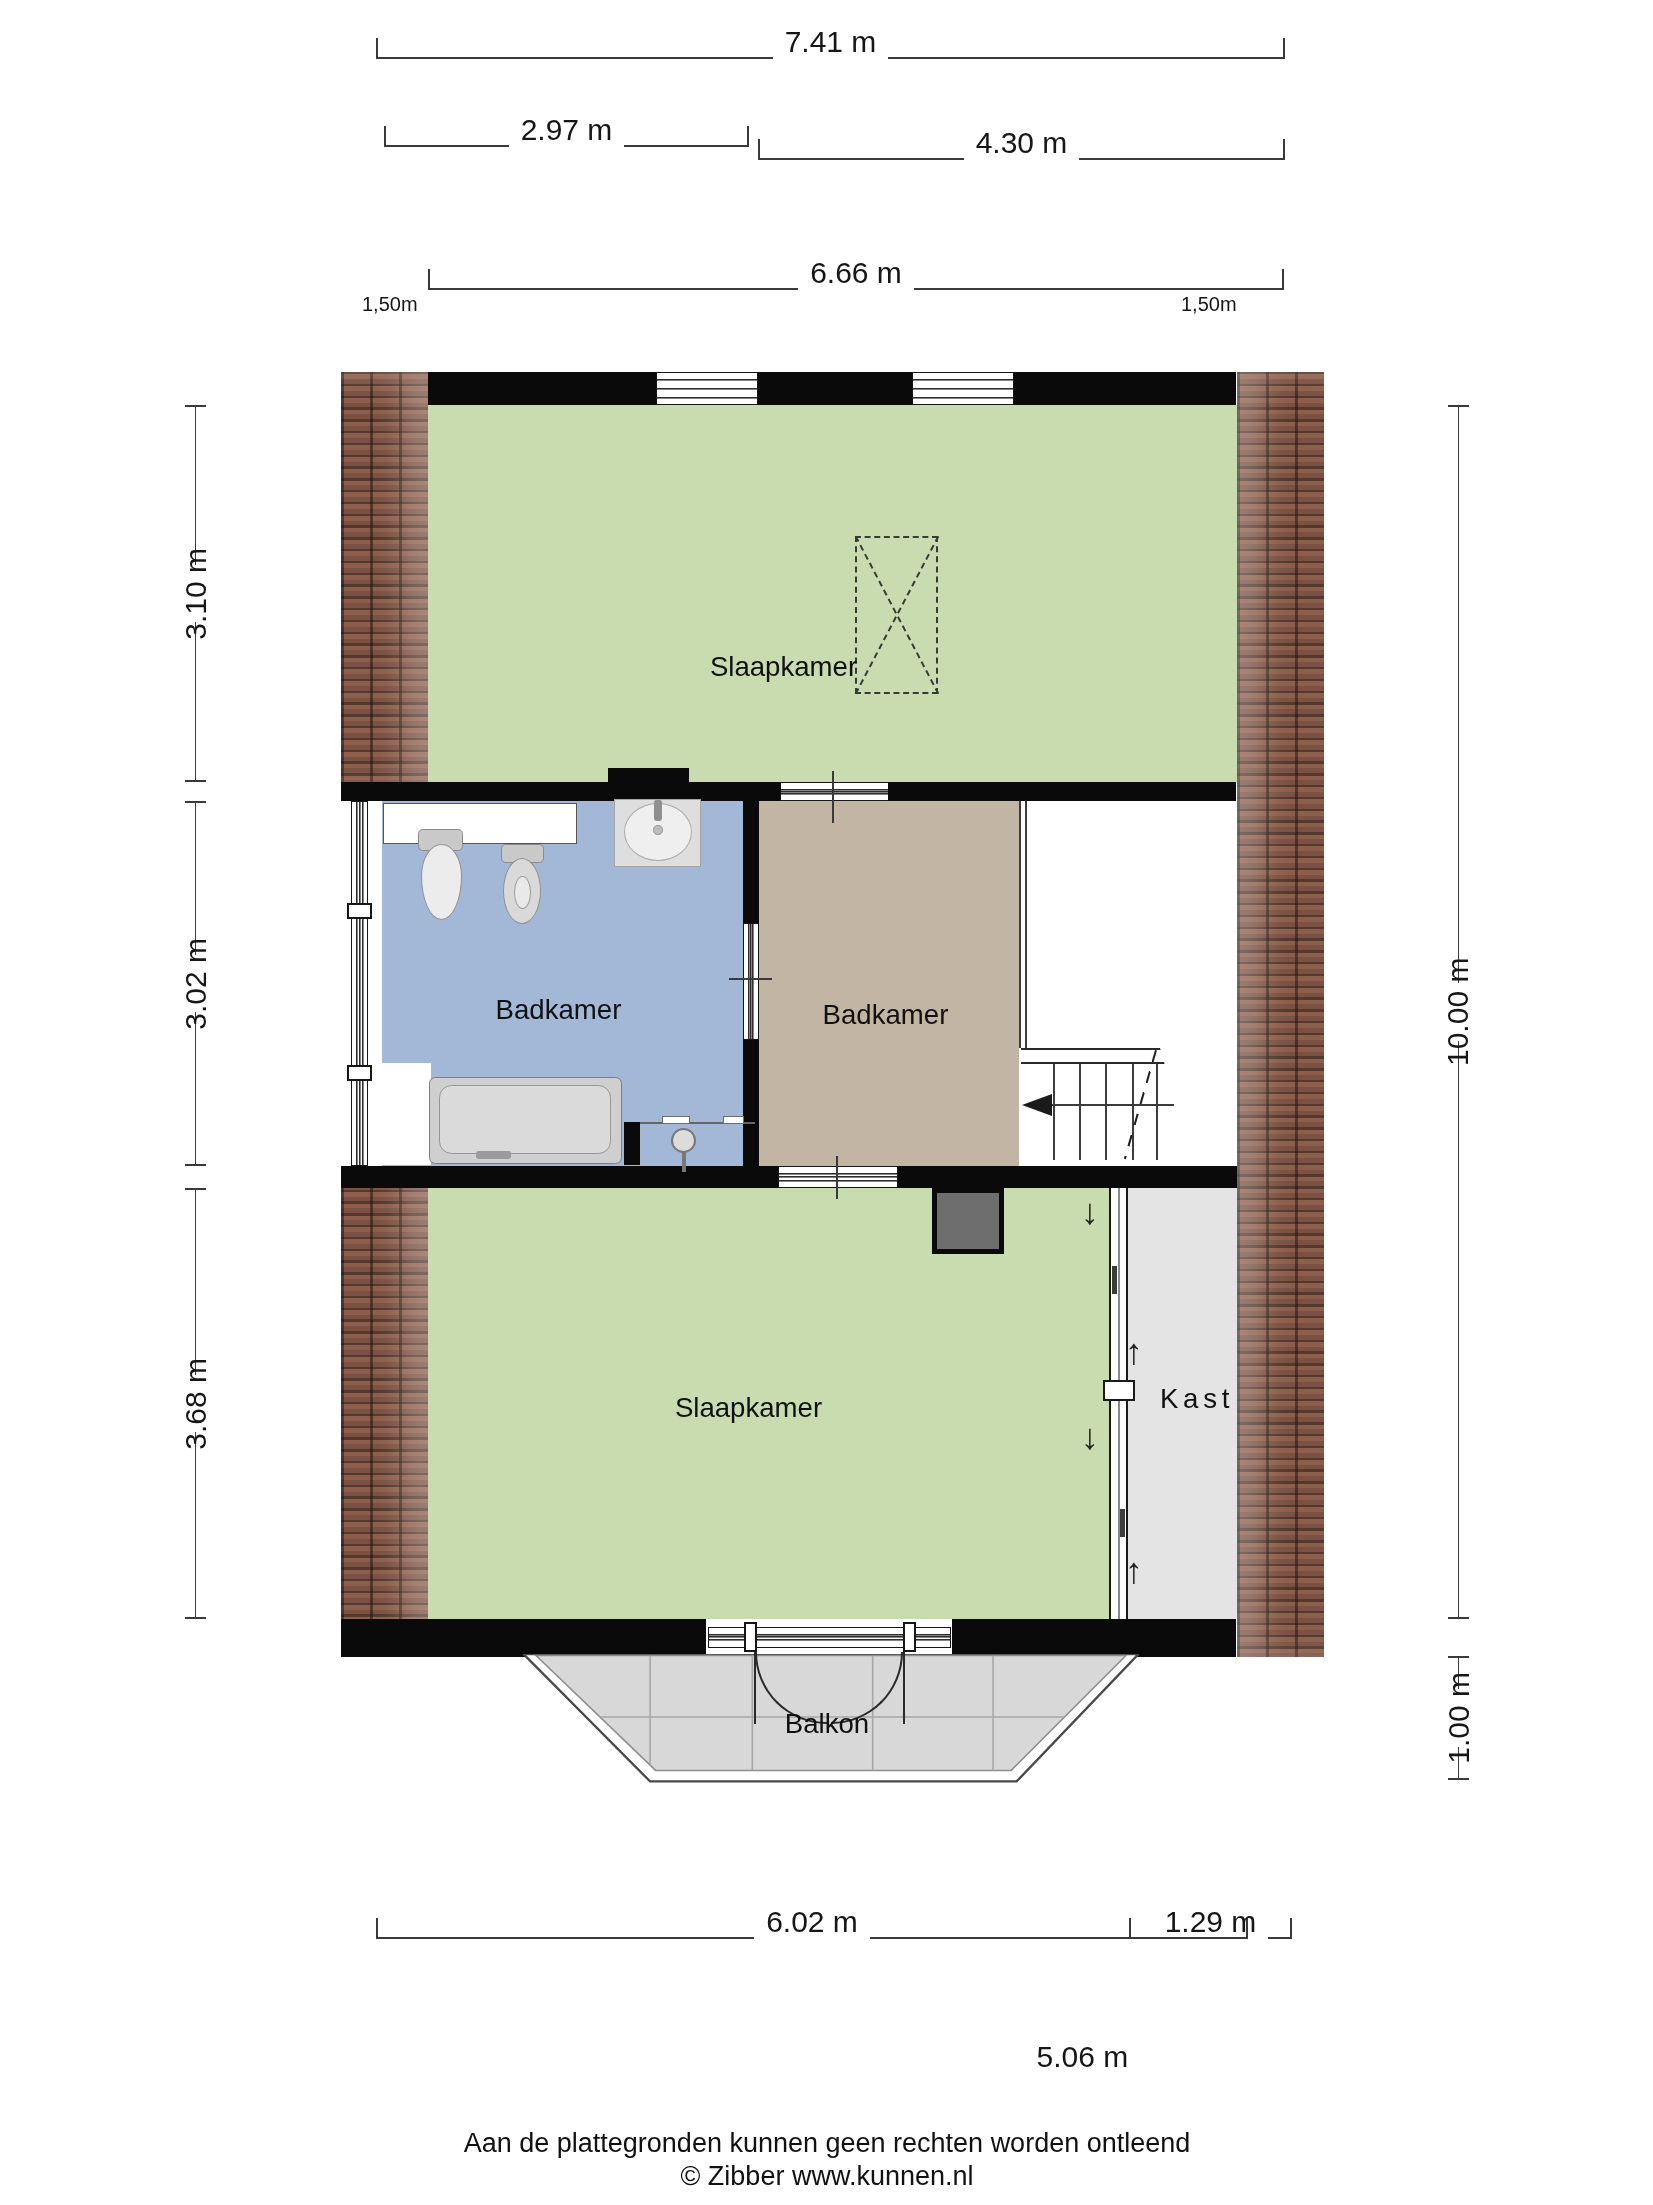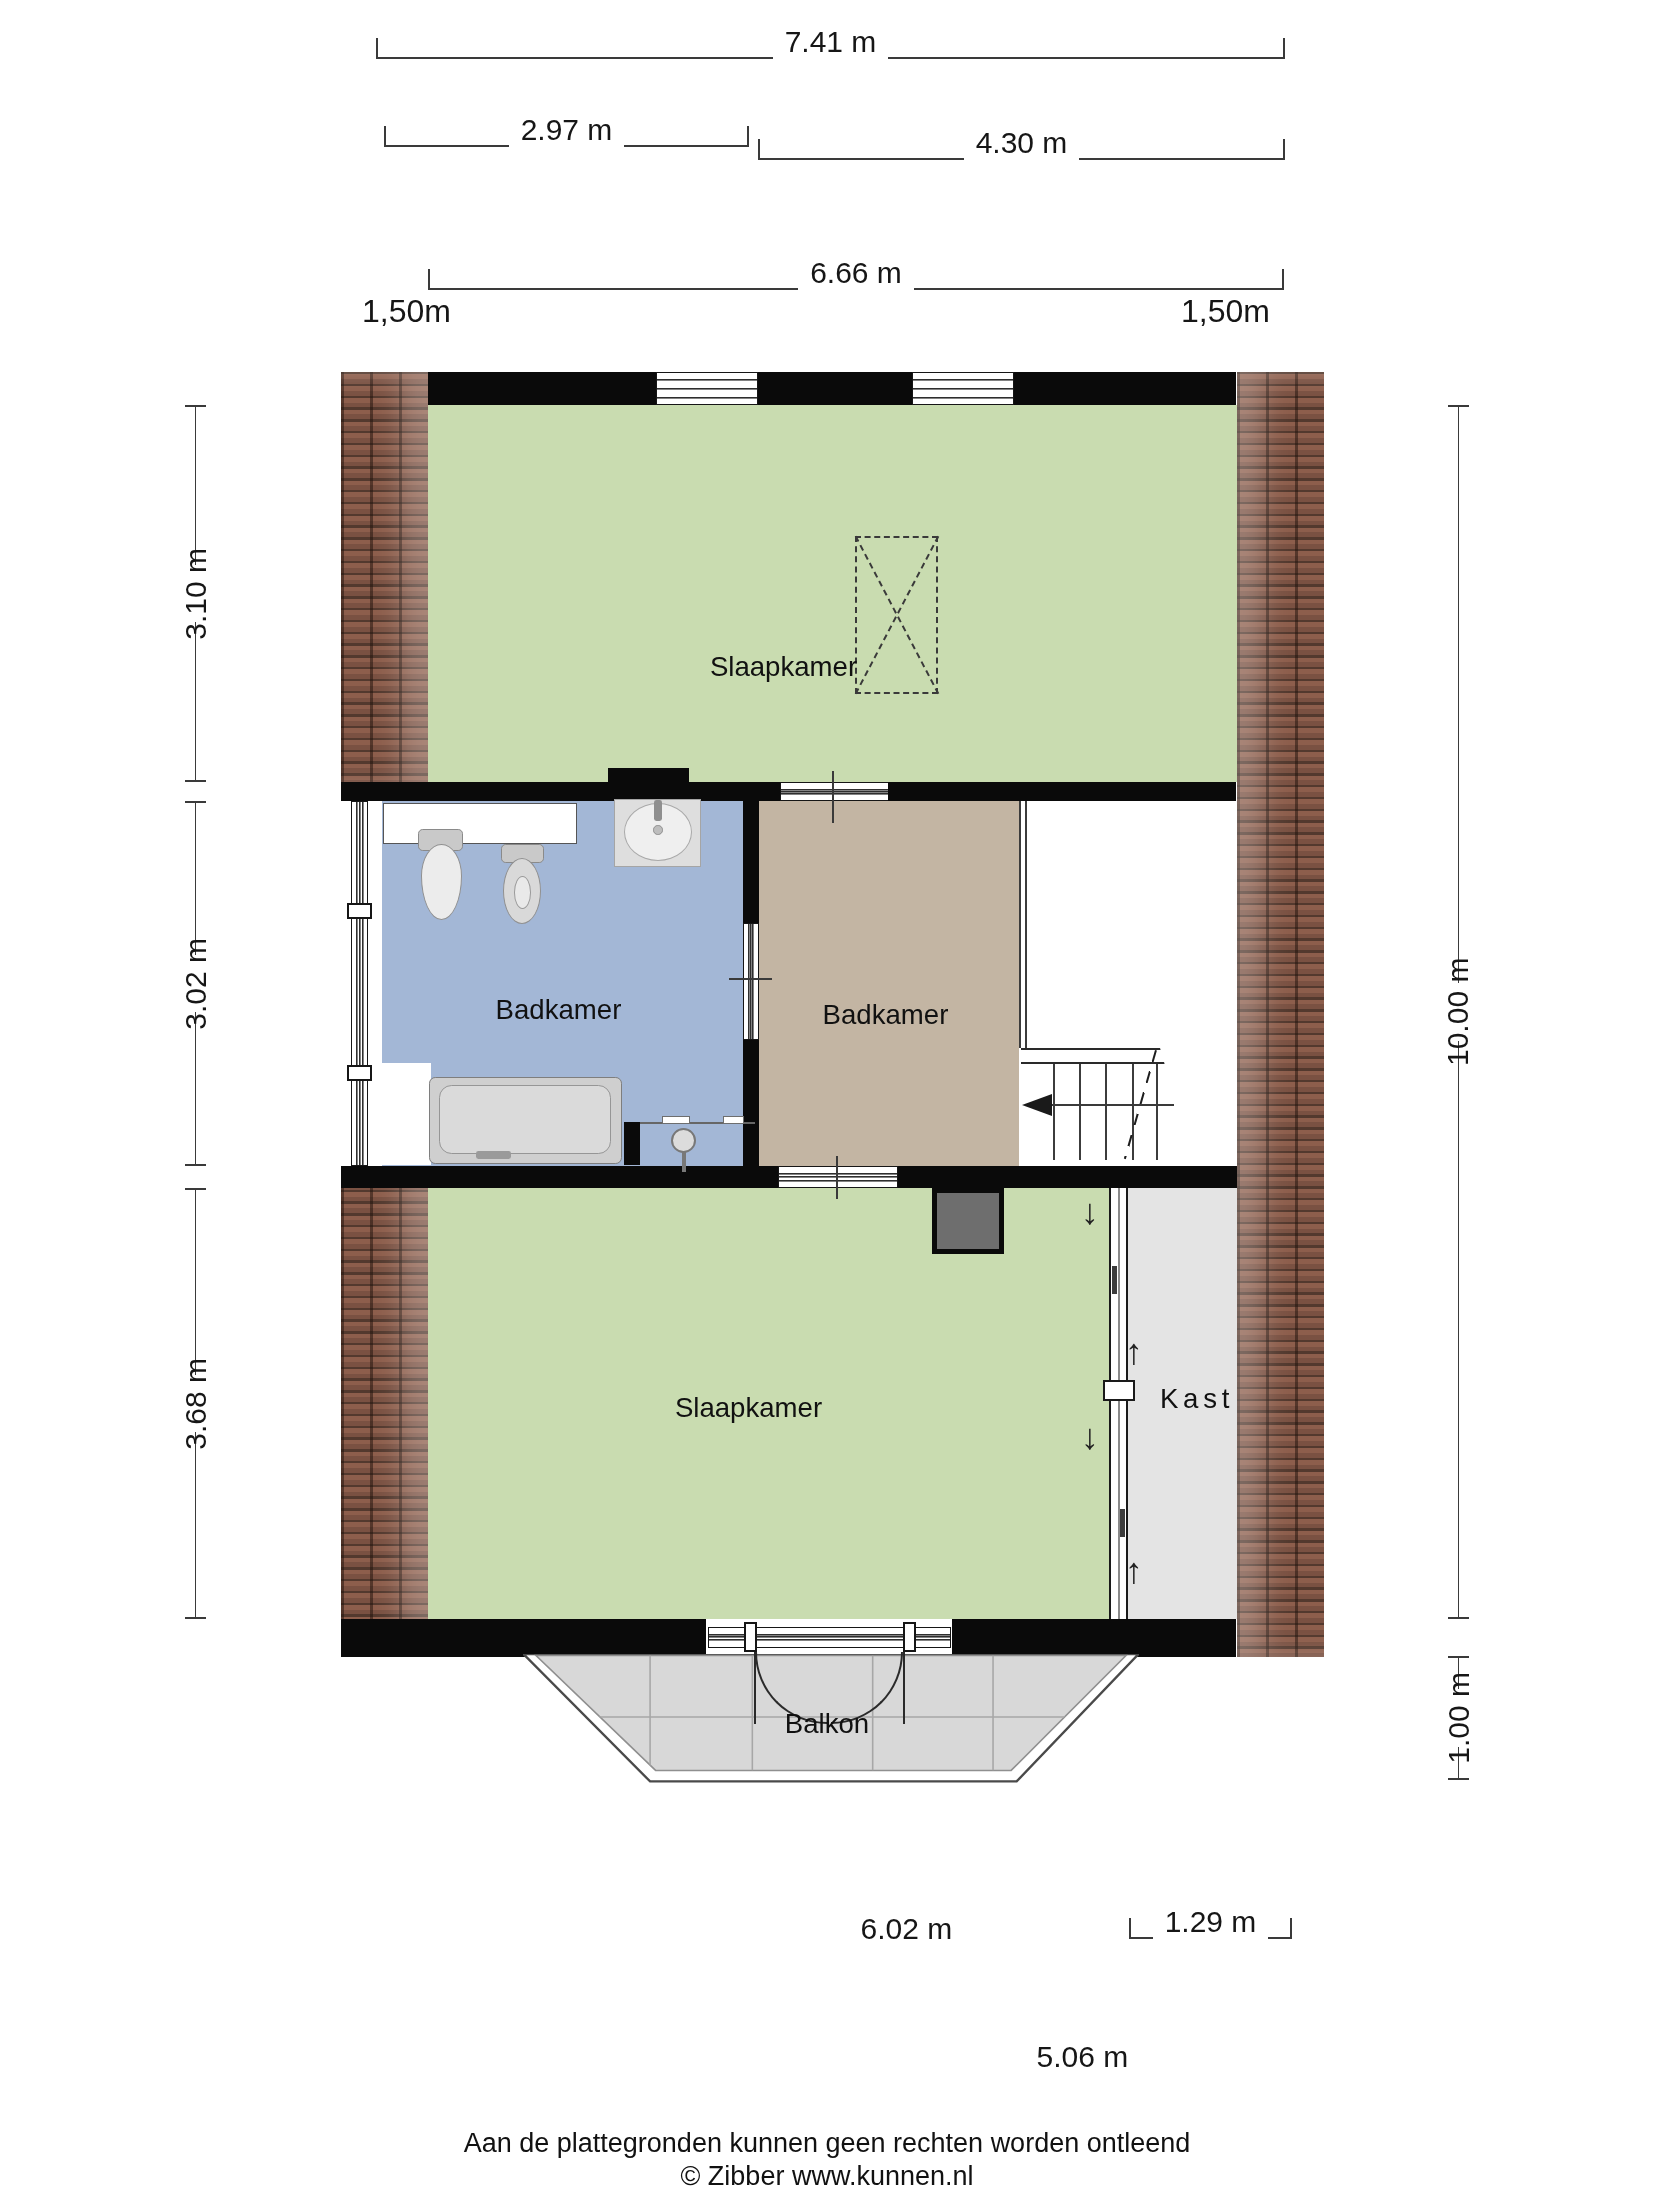--- a/index.html
+++ b/index.html
@@ -37,21 +37,21 @@
   .dim{position:absolute;display:flex;align-items:center;font-size:30px;color:#161616;}
   .dim-h{height:27px;align-items:flex-end;}
   .dim-h::before,.dim-h::after{content:"";width:2.4px;height:21px;background:#3a3a3a;}
   .dim .line{flex:1;background:#3a3a3a;}
   .dim-h .line{height:1.6px;}
   .dim .lbl{padding:0 11.8px;white-space:nowrap;}
   .dim-v{flex-direction:column;width:27px;}
   .dim-v::before,.dim-v::after{content:"";height:2.4px;width:21px;background:#3a3a3a;}
   .dim-v .line{width:1.6px;}
   .dim-v .lbl{transform:rotate(-90deg);padding:11.8px 0;}
-  .small-note{position:absolute;font-size:32px;color:#161616;}
+  .small-note{position:absolute;font-size:20px;color:#161616;}
 
   
   .fx{position:absolute;box-sizing:border-box;}
   .dashed-box{position:absolute;border:2.4px dashed #3a3a3a;box-sizing:border-box;}
   .dashed-box .xline{position:absolute;width:178px;border-top:2.4px dashed #3a3a3a;left:-49px;top:76px;}
   .arrow-glyph{position:absolute;font-size:36px;line-height:1;color:#222;}
   .footer-line{position:absolute;width:100%;text-align:center;font-size:27px;color:#111;}
   .tread{position:absolute;top:14px;bottom:0;width:2.4px;background:#3c3c3c;}
 </style>
 </head>
@@ -228,21 +228,21 @@
   <div class="fx" style="left:755px;top:1652px;width:72px;height:72px;border-left:2.4px solid #2a2a2a;border-bottom:2.4px solid #2a2a2a;border-bottom-left-radius:100% 100%;"></div>
   <div class="fx" style="left:831px;top:1652px;width:72px;height:72px;border-right:2.4px solid #2a2a2a;border-bottom:2.4px solid #2a2a2a;border-bottom-right-radius:100% 100%;"></div>
 
   <div class="room-label" style="left:626px;top:651px;width:315px;">Slaapkamer</div>
   <div class="room-label" style="left:401px;top:994px;width:315px;">Badkamer</div>
   <div class="room-label" style="left:728px;top:999px;width:315px;">Badkamer</div>
   <div class="room-label" style="left:591px;top:1392px;width:315px;">Slaapkamer</div>
   <div class="room-label" style="left:1118px;top:1383px;width:158px;letter-spacing:4.7px;">Kast</div>
   <div class="room-label" style="left:748px;top:1708px;width:158px;">Balkon</div>
 
-  <div class="dim dim-h" style="left:376px;top:1912px;width:588px;flex-direction:column;">
+  <div class="dim dim-h" style="left:376px;top:1912px;width:872px;">
     <span class="line"></span>
       <span class="lbl">6.02 m</span>
       <span class="line"></span>
   </div>
   <div class="dim dim-h" style="left:1129px;top:1912px;width:163px;">
     <span class="line"></span>
       <span class="lbl">1.29 m</span>
       <span class="line"></span>
   </div>
   <div class="dim dim-h" style="left:520px;top:2040px;width:620px;flex-direction:column;">

